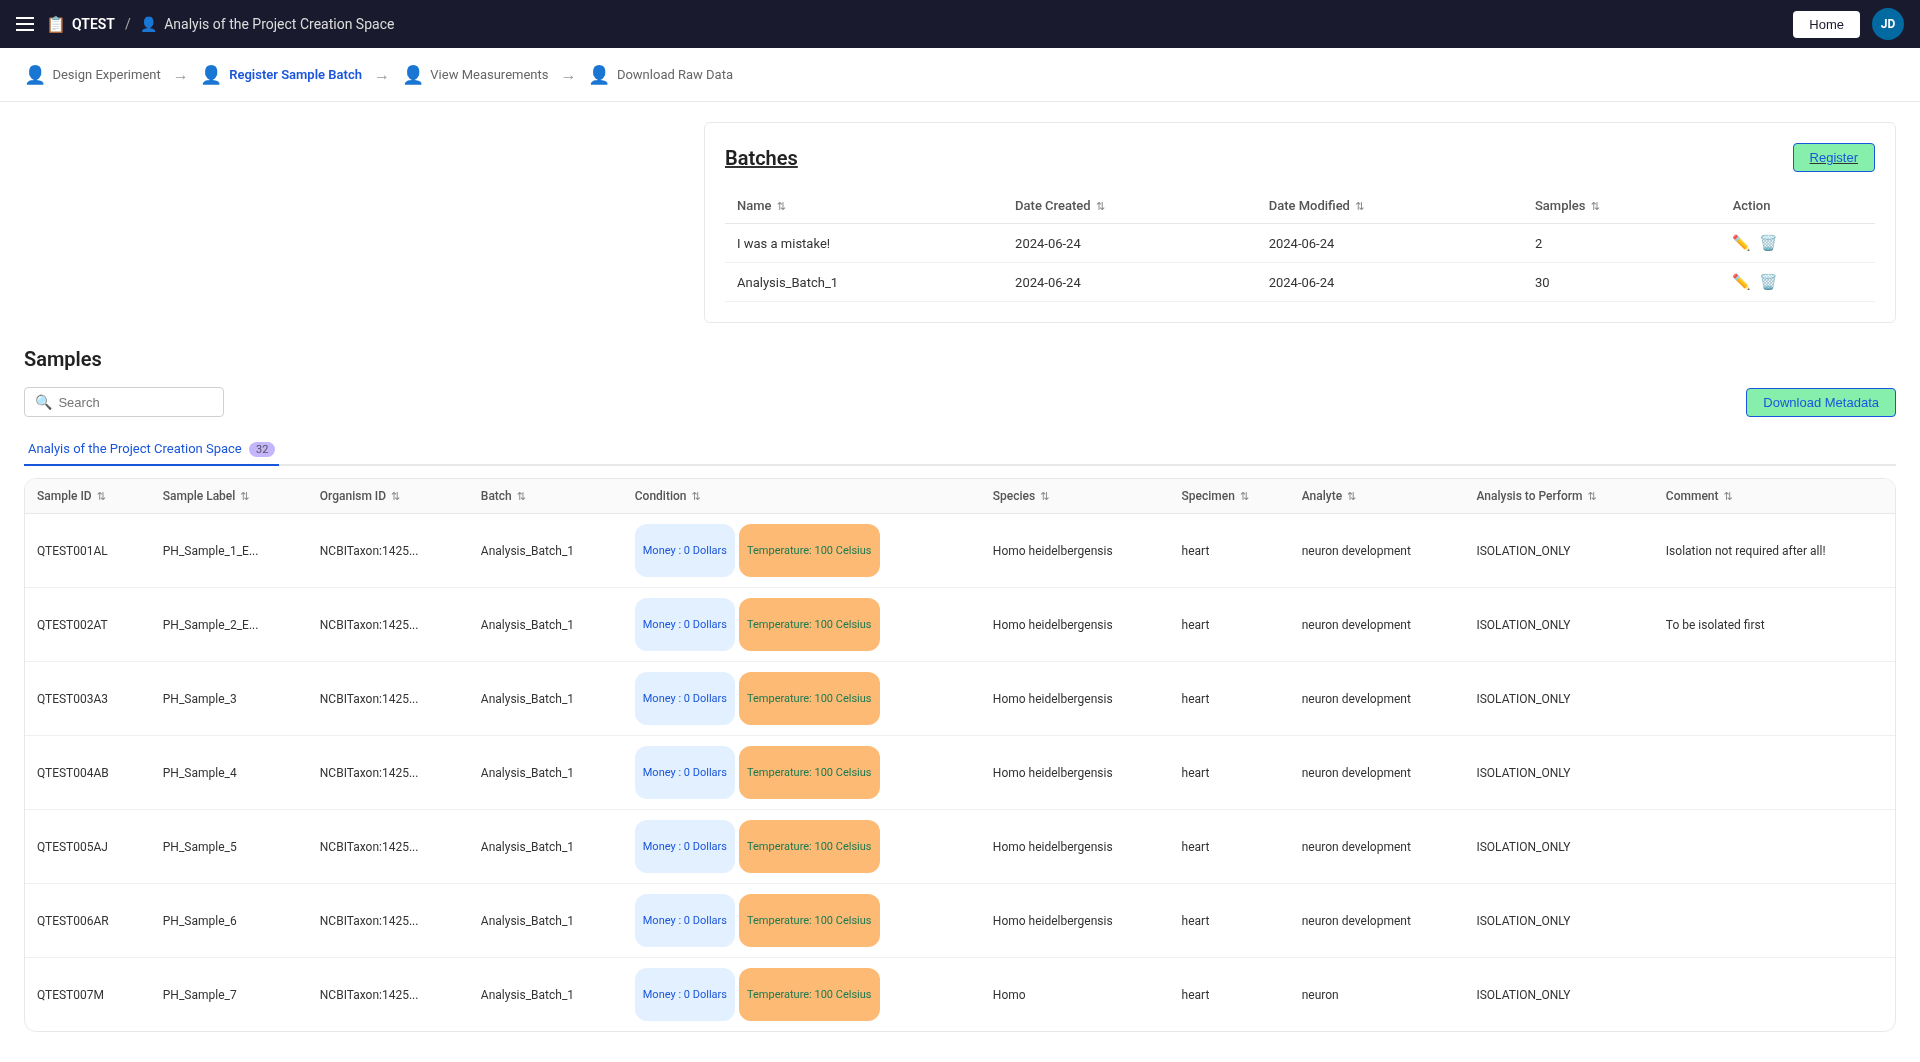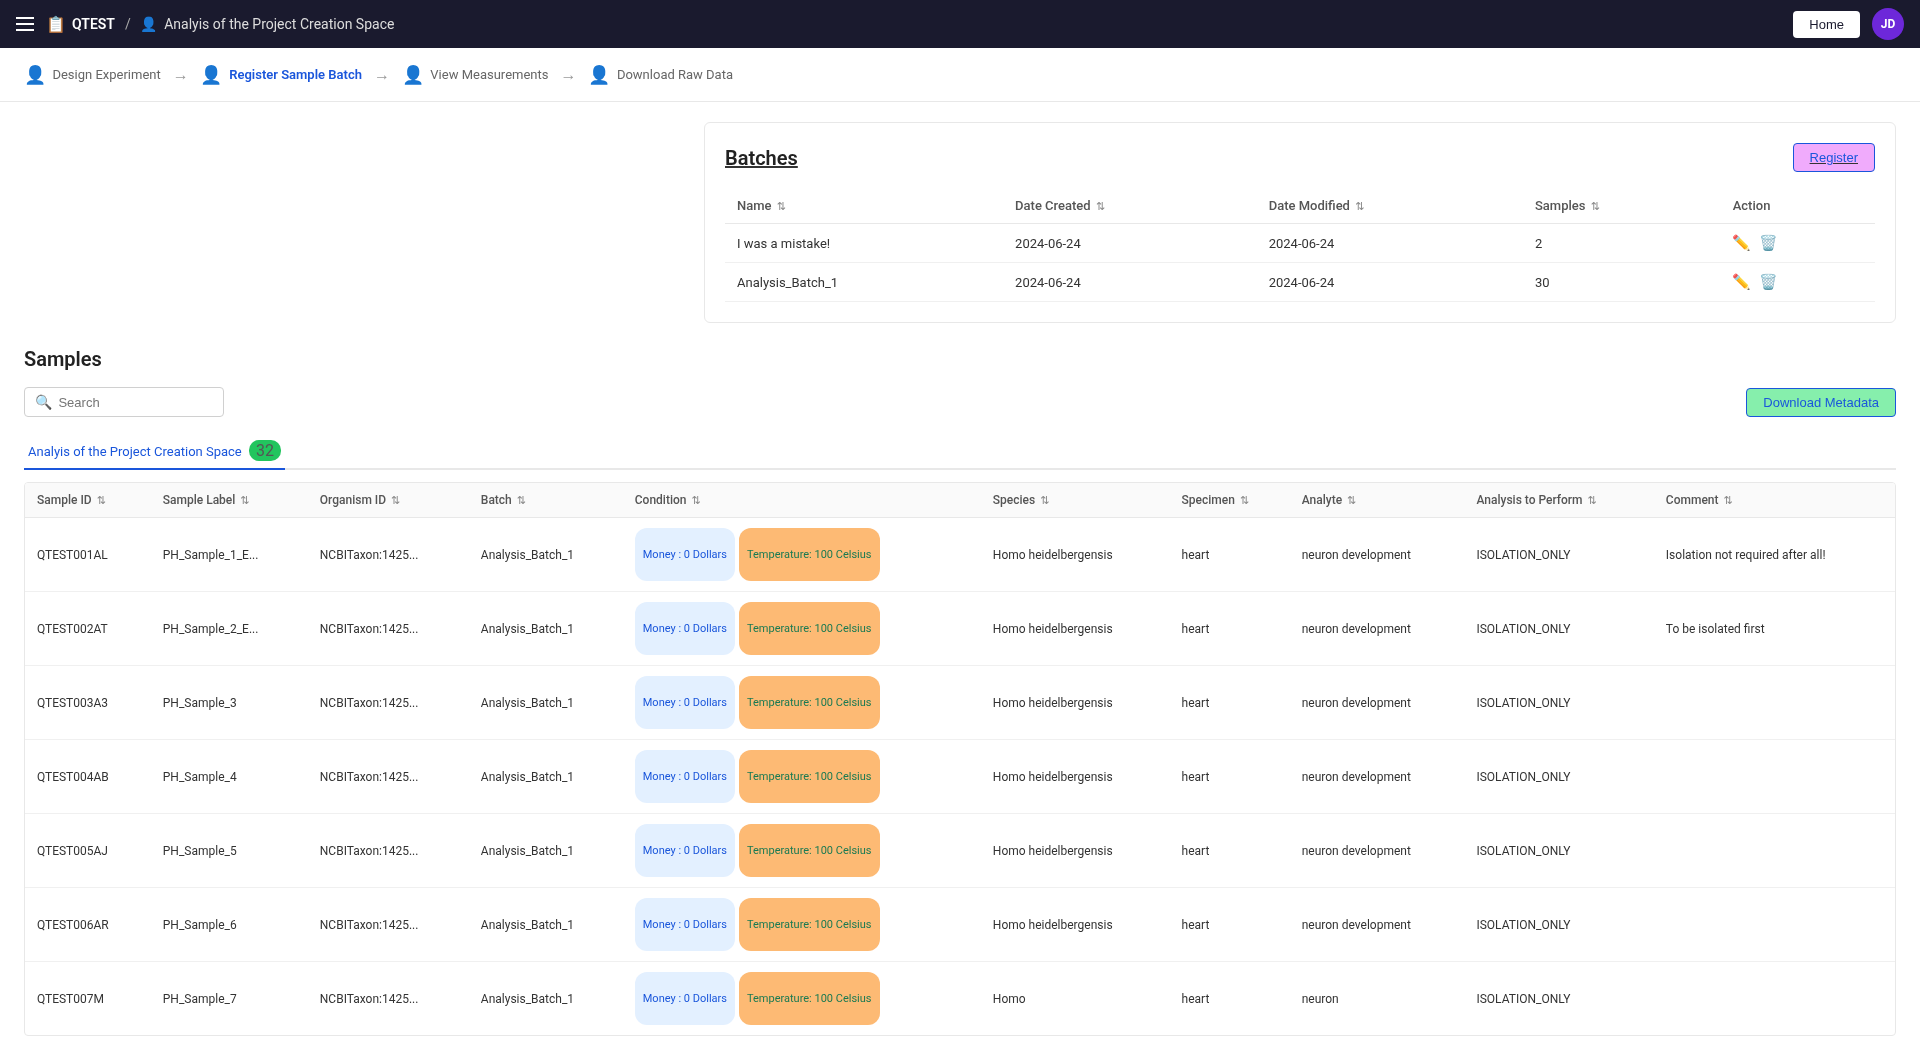--- a/index.html
+++ b/index.html
@@ -15,21 +15,21 @@
       padding: 0 16px;
       color: #fff;
     }
     .navbar-left { display: flex; align-items: center; gap: 12px; }
     .navbar-menu-icon { cursor: pointer; display: flex; flex-direction: column; gap: 4px; }
     .navbar-menu-icon span { display: block; width: 18px; height: 2px; background: #fff; }
     .navbar-brand { display: flex; align-items: center; gap: 6px; font-size: 14px; color: #fff; }
     .navbar-brand .project-icon { color: #4a90e2; font-size: 16px; }
     .navbar-right { display: flex; align-items: center; gap: 12px; }
     .home-btn { background: #fff; color: #1a1a2e; border: none; padding: 6px 16px; border-radius: 4px; cursor: pointer; font-size: 13px; font-weight: 500; }
-    .avatar { width: 32px; height: 32px; background: #6d28d9; border-radius: 50%; display: flex; align-items: center; justify-content: center; color: #fff; font-size: 12px; font-weight: bold; }
+    .avatar { width: 32px; height: 32px; background: #0369a1; border-radius: 50%; display: flex; align-items: center; justify-content: center; color: #fff; font-size: 12px; font-weight: bold; }
 
     
     .workflow {
       display: flex;
       align-items: center;
       padding: 16px 24px;
       border-bottom: 1px solid #e8e8e8;
       gap: 8px;
     }
     .workflow-step {
@@ -58,21 +58,21 @@
     }
     .batches-header {
       display: flex;
       justify-content: space-between;
       align-items: center;
       margin-bottom: 16px;
       text-decoration: underline;
     }
     .batches-title { font-size: 20px; font-weight: 600; color: #222; }
     .register-btn {
-      background: #f0abfc;
+      background: #86efac;
       color: #1a56db;
       border: 1px solid #1a56db;
       padding: 6px 16px;
       border-radius: 4px;
       cursor: pointer;
       font-size: 13px;
     }
 
     
     .batches-table { width: 100%; border-collapse: collapse; }
@@ -137,32 +137,32 @@
     .tab-bar { display: flex; align-items: center; gap: 8px; margin-bottom: 12px; border-bottom: 2px solid #e8e8e8; padding-bottom: 0; }
     .tab-item {
       padding: 8px 4px;
       font-size: 13px;
       color: #1a56db;
       cursor: pointer;
       border-bottom: 2px solid #1a56db;
       margin-bottom: -2px;
     }
     .tab-count {
-      background: #22c55e;
+      background: #c4b5fd;
       color: #555;
       border-radius: 10px;
       padding: 1px 7px;
-      font-size: 16px;
+      font-size: 11px;
       margin-left: 4px;
     }
 
     
     .samples-table-wrapper {
       border: 1px solid #e8e8e8;
-      border-radius: 4px;
+      border-radius: 12px;
       overflow: hidden;
     }
     .samples-table { width: 100%; border-collapse: collapse; }
     .samples-table th {
       background: #fafafa;
       text-align: left;
       padding: 10px 12px;
       font-size: 12px;
       color: #555;
       font-weight: 500;

